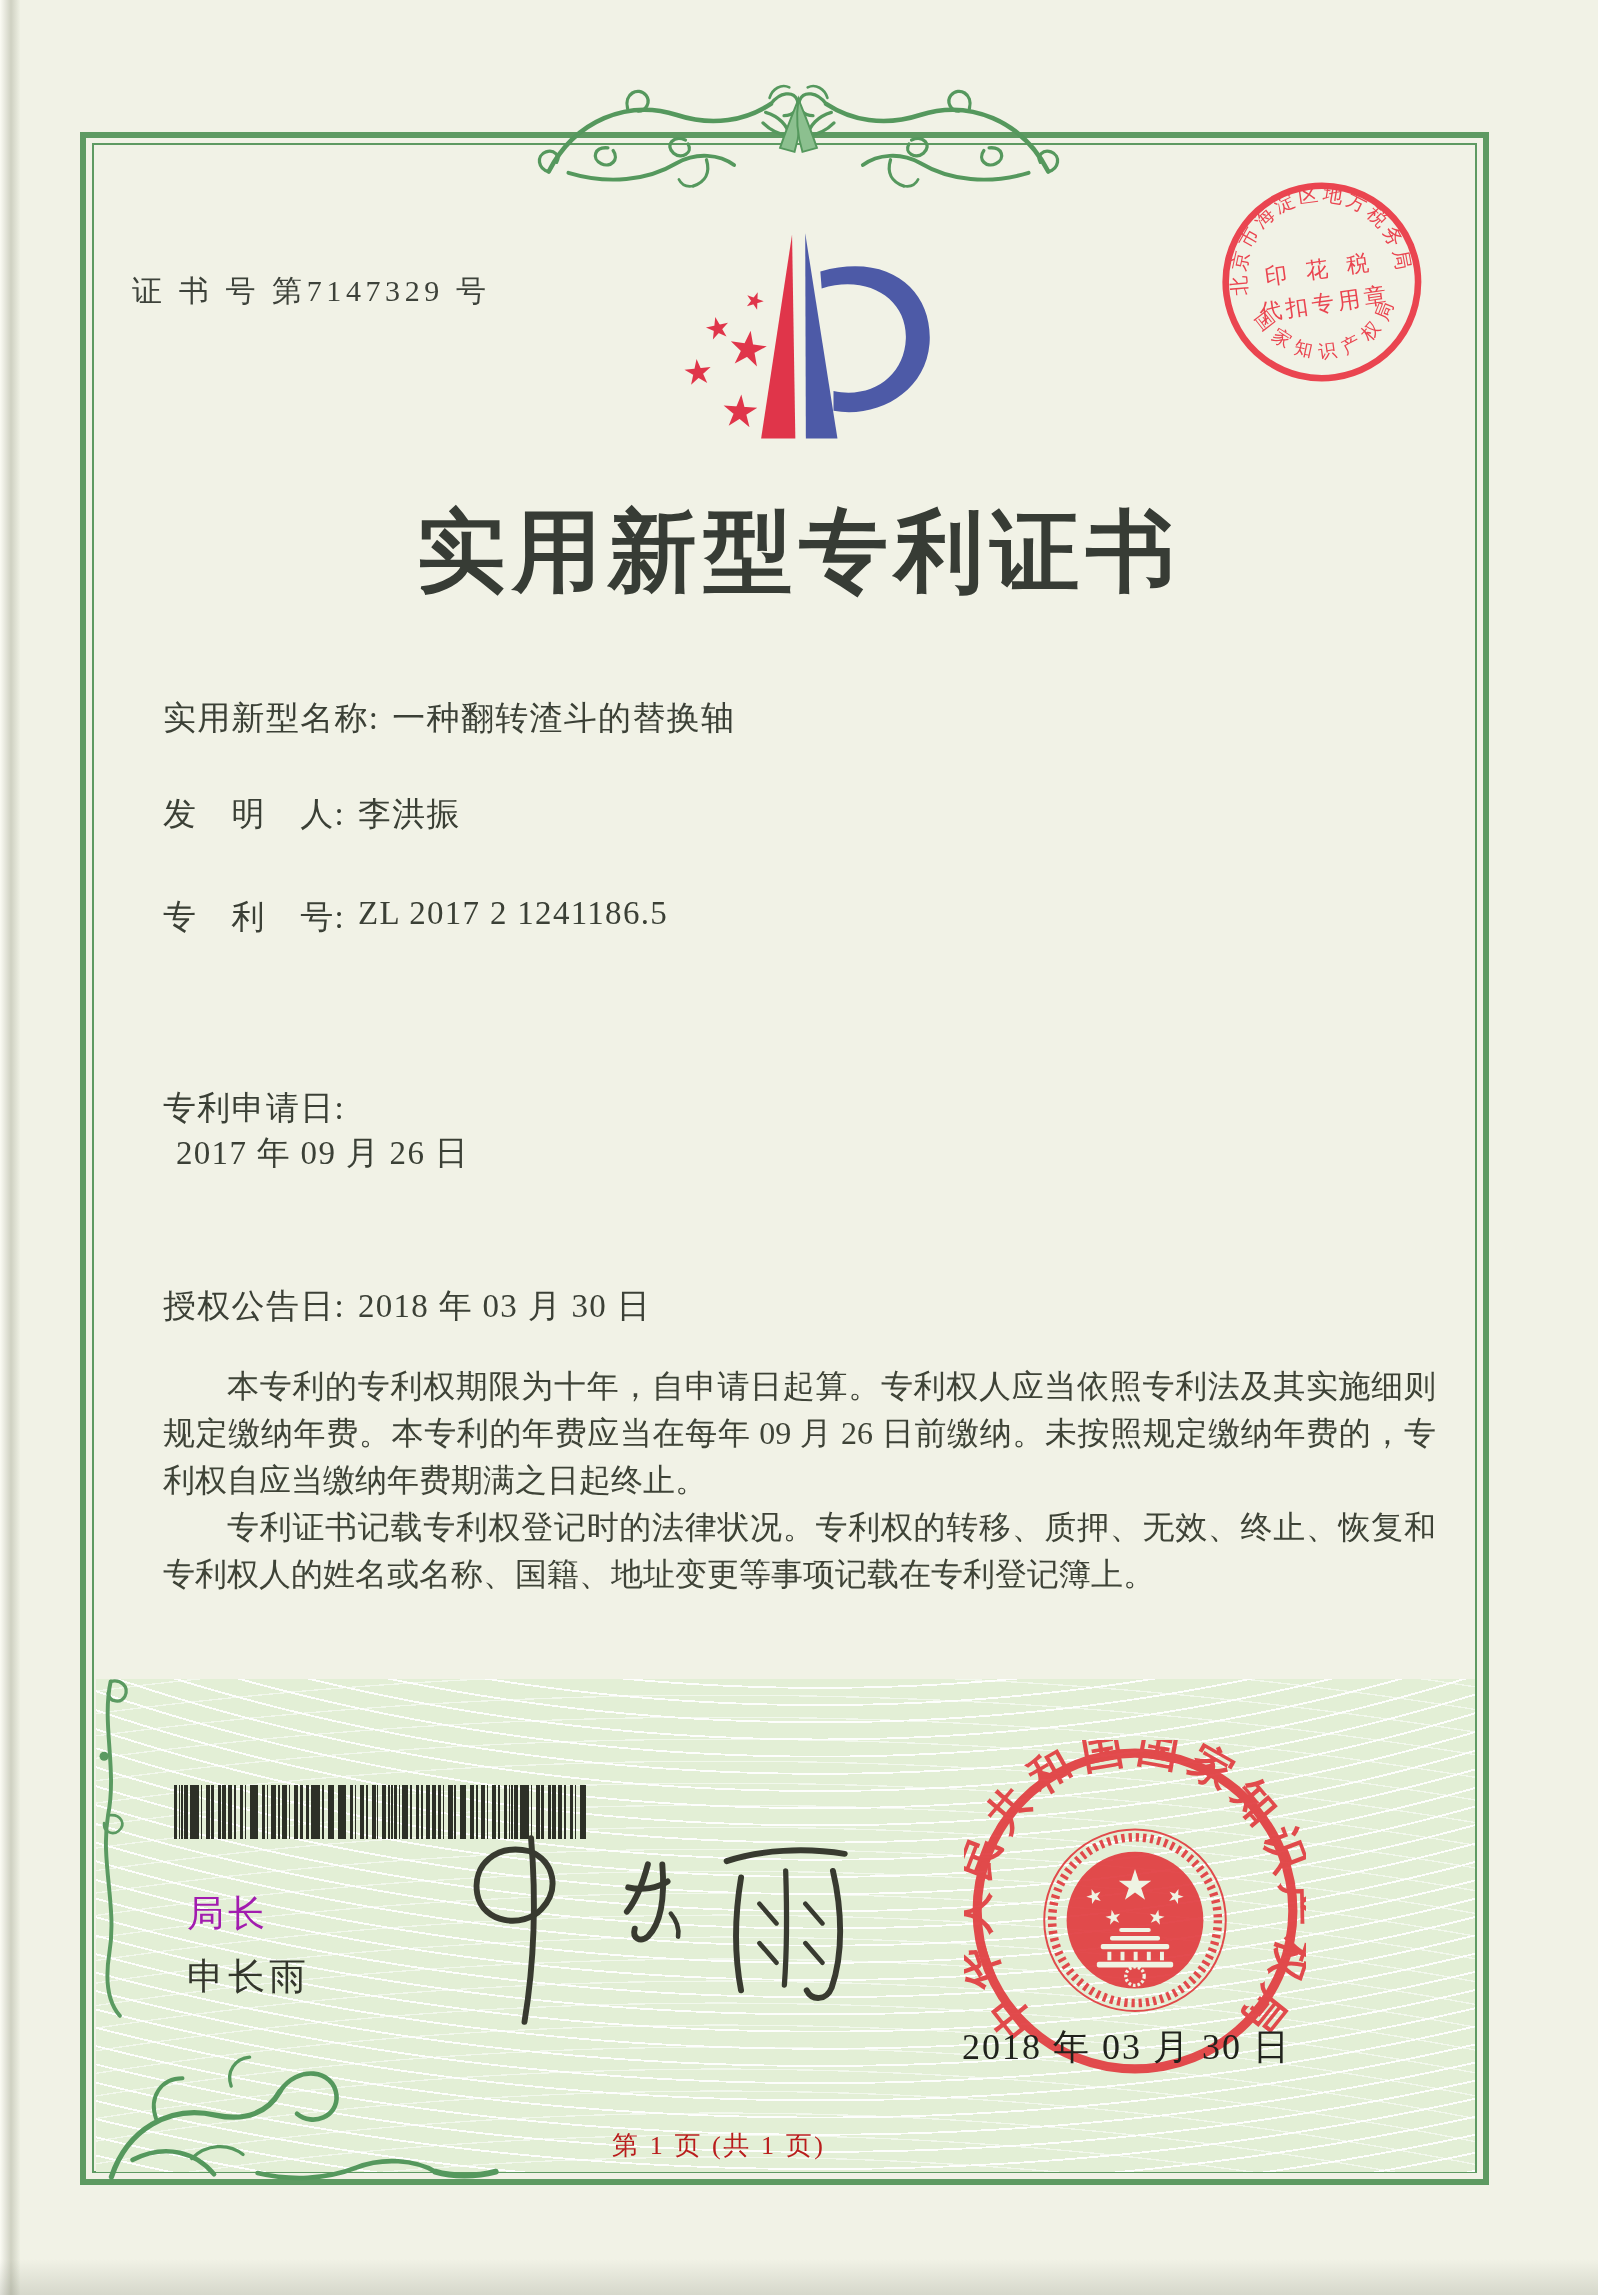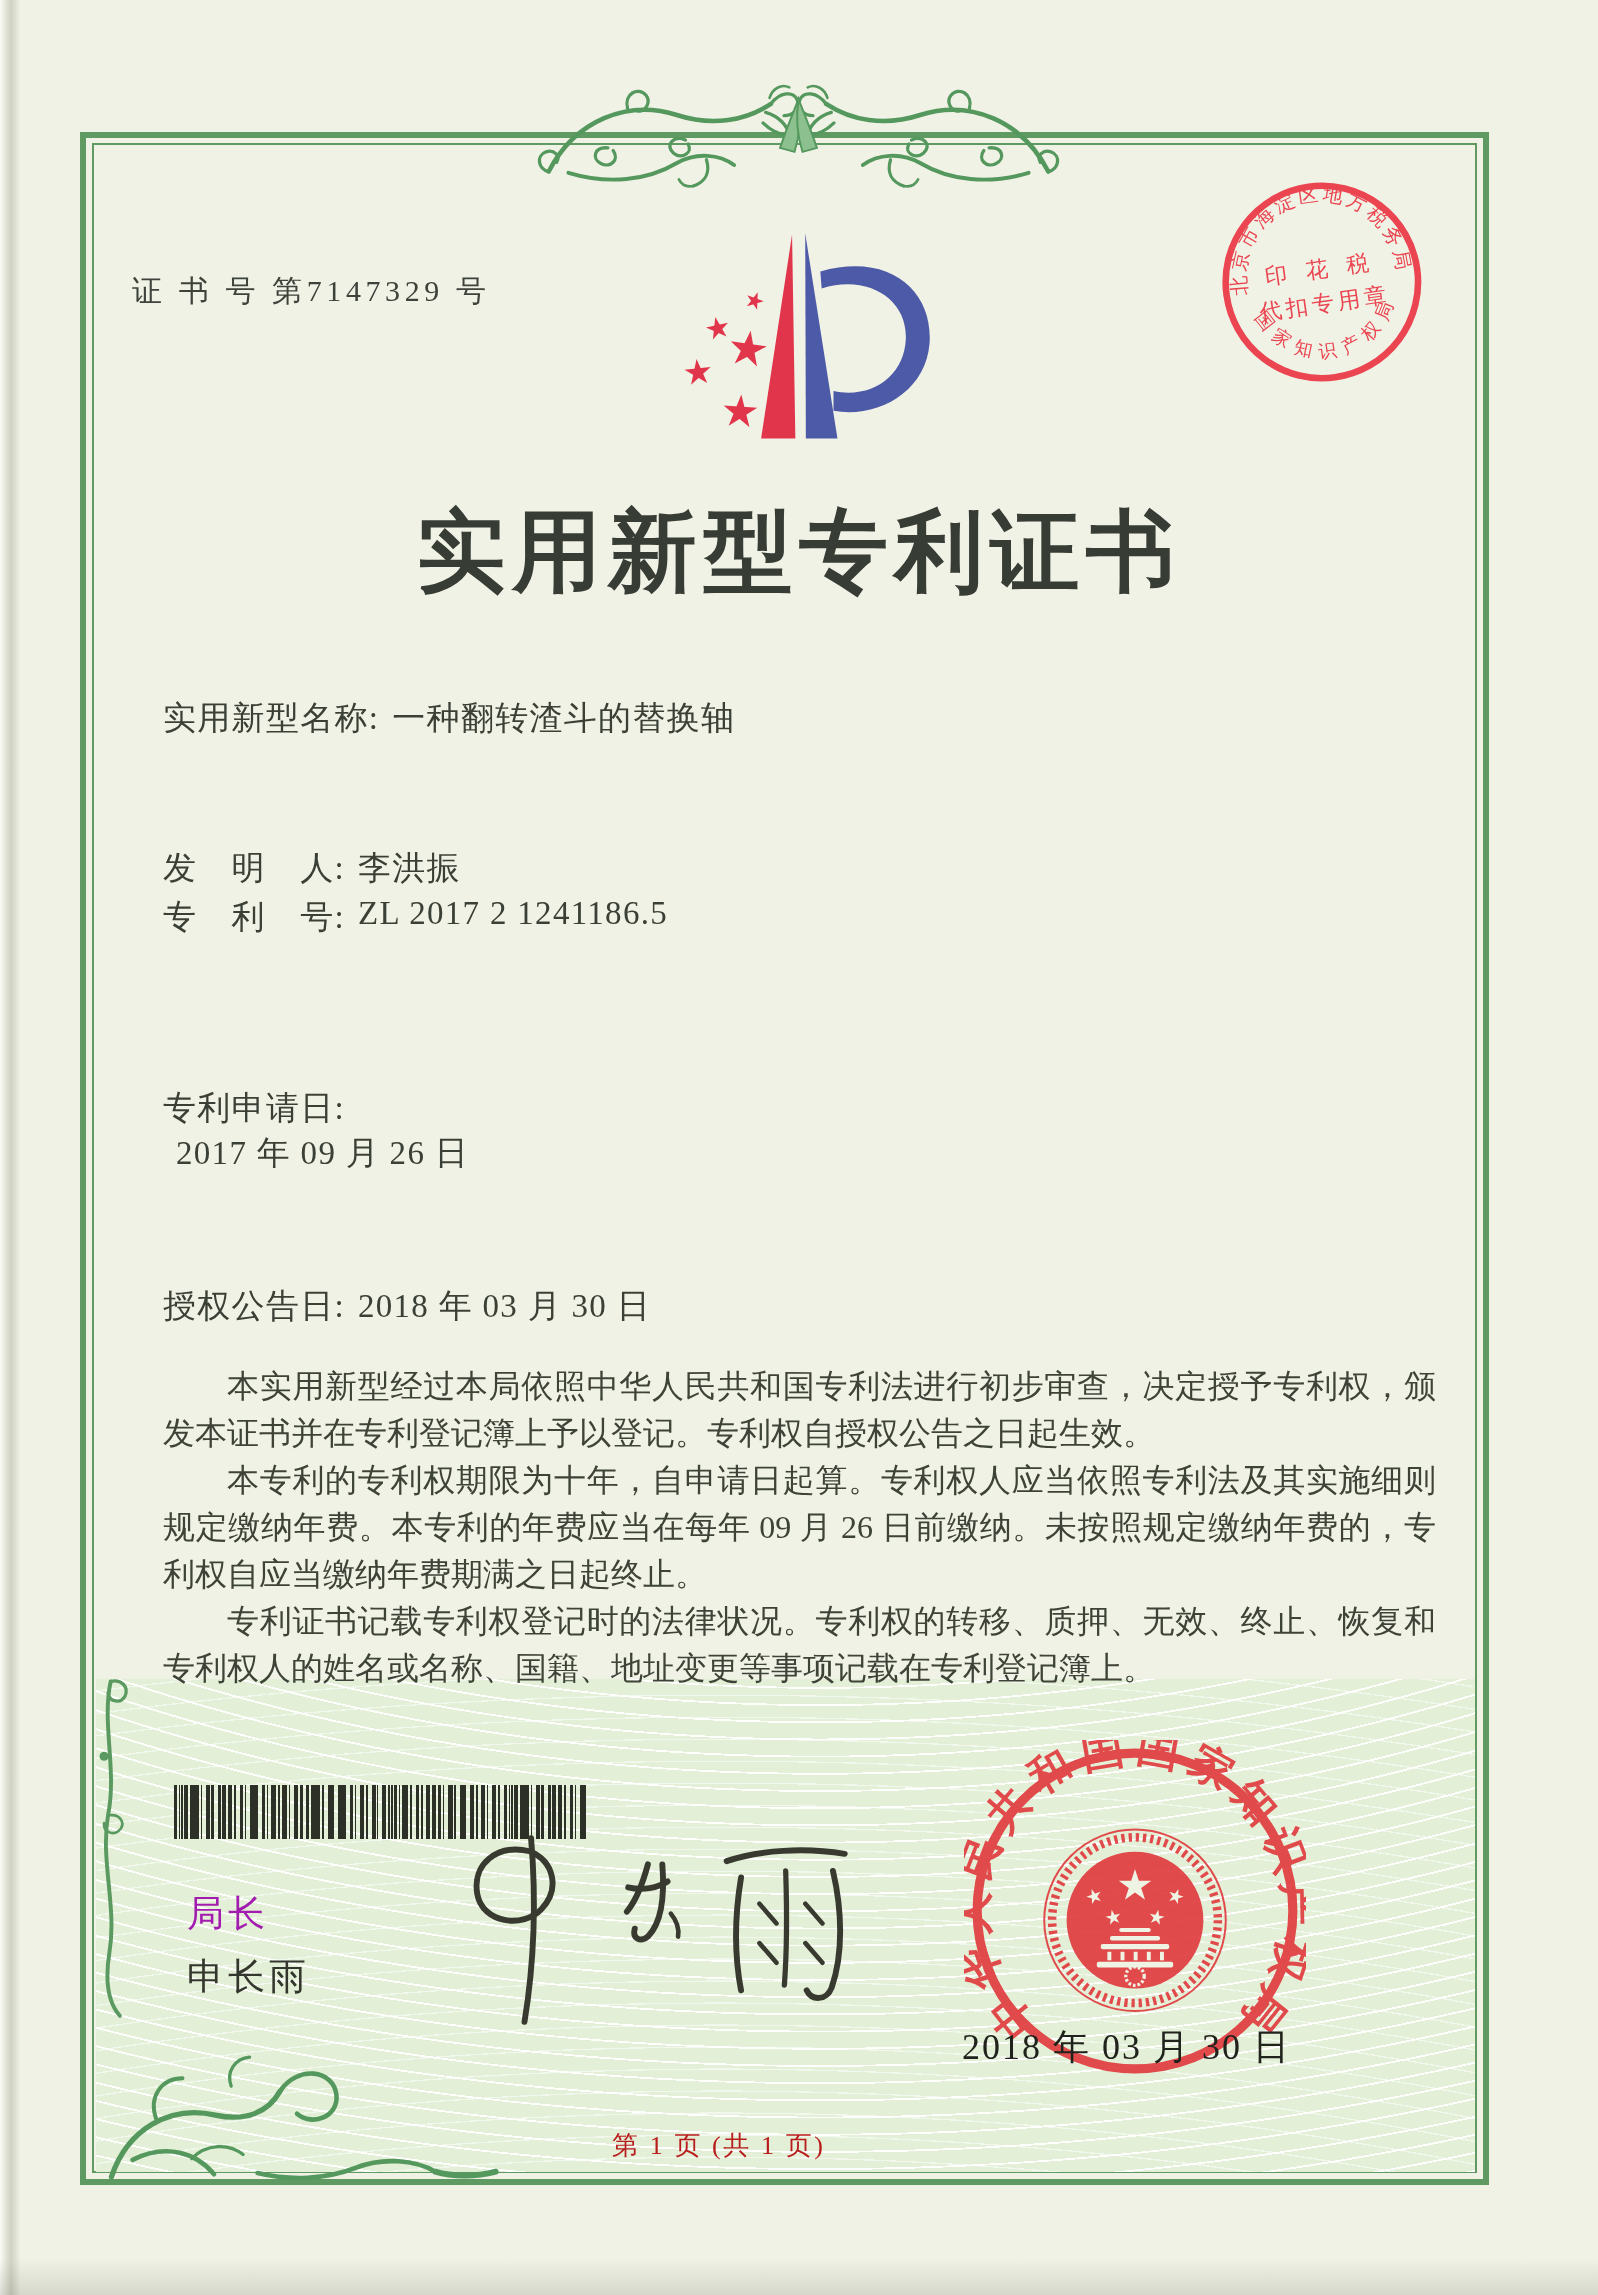--- a/index.html
+++ b/index.html
@@ -23,21 +23,21 @@
           rgba(255,255,255,0) 0 22.4px, rgba(255,255,255,.95) 22.4px 25px),
        repeating-radial-gradient(ellipse 1973px 1315px at 625px 2171px,
           rgba(255,255,255,0) 0 31px, rgba(255,255,255,.55) 31px 33px);}
   
   .cert-no{left:132px;top:271px;font-size:30px;letter-spacing:4.6px;color:#3d423a;white-space:pre;}
   .title{left:0;top:492px;width:1598px;text-align:center;font-size:89px;font-weight:600;
      letter-spacing:6.6px;color:#373c35;}
   .field-row{left:163px;width:1289px;font-size:33px;color:#3b4036;display:flex;white-space:pre;}
   .field-row .label{letter-spacing:1.3px;}
   .field-row .value{margin-left:13px;letter-spacing:1.3px;}
-  .f0{top:696px;} .f1{top:846px;} .f2{top:895px;} .f3{top:1086px;flex-direction:column;} .f4{top:1168px;} .f5{top:1284px;}
+  .f0{top:696px;} .f1{top:792px;} .f2{top:895px;} .f3{top:1086px;flex-direction:column;} .f4{top:1168px;} .f5{top:1284px;}
   .body-text{left:163px;top:1363px;width:1273px;font-size:32px;line-height:47px;
      color:#3e4337;text-align:justify;}
   .body-text p{margin:0;text-indent:2em;}
   .barcode{left:174px;top:1785px;width:412px;height:54px;
      background-image:
       repeating-linear-gradient(90deg,#2d3027 0 2.6px,rgba(0,0,0,0) 2.6px 4.6px,#2d3027 4.6px 6px,
         rgba(0,0,0,0) 6px 10px,#2d3027 10px 14px,rgba(0,0,0,0) 14px 16.4px,#2d3027 16.4px 18px,
         rgba(0,0,0,0) 18px 22px),
       repeating-linear-gradient(90deg,rgba(0,0,0,0) 0 7.2px,#2d3027 7.2px 8.6px,rgba(0,0,0,0) 8.6px 18.4px,
         #2d3027 18.4px 22.4px,rgba(0,0,0,0) 22.4px 30px);}
@@ -142,21 +142,20 @@
   <div class="abs field-row f3">
     <span class="label">专利申请日:</span>
     <span class="value">2017 年 09 月 26 日</span>
   </div>
   <div class="abs field-row f5">
     <span class="label">授权公告日:</span>
     <span class="value">2018 年 03 月 30 日</span>
   </div>
 
   <div class="abs body-text">
-    <p>本实用新型经过本局依照中华人民共和国专利法进行初步审查，决定授予专利权，颁发本证书并在专利登记簿上予以登记。专利权自授权公告之日起生效。</p>
     <p>本专利的专利权期限为十年，自申请日起算。专利权人应当依照专利法及其实施细则规定缴纳年费。本专利的年费应当在每年 09 月 26 日前缴纳。未按照规定缴纳年费的，专利权自应当缴纳年费期满之日起终止。</p>
     <p>专利证书记载专利权登记时的法律状况。专利权的转移、质押、无效、终止、恢复和专利权人的姓名或名称、国籍、地址变更等事项记载在专利登记簿上。</p>
   </div>
 
   <div class="abs barcode"></div>
 
   <div class="abs vine-box">
     <svg width="59" height="342" viewBox="0 0 90 520" fill="none" stroke="#5a9a61" stroke-linecap="round">
       <path d="M30,6 C16,70 40,140 26,210 C14,280 40,350 28,420 C20,470 30,500 44,516" stroke-width="6"></path>
       <path d="M30,6 c16,-4 28,8 22,22 c-6,12 -24,10 -26,-4" stroke-width="5"></path>

